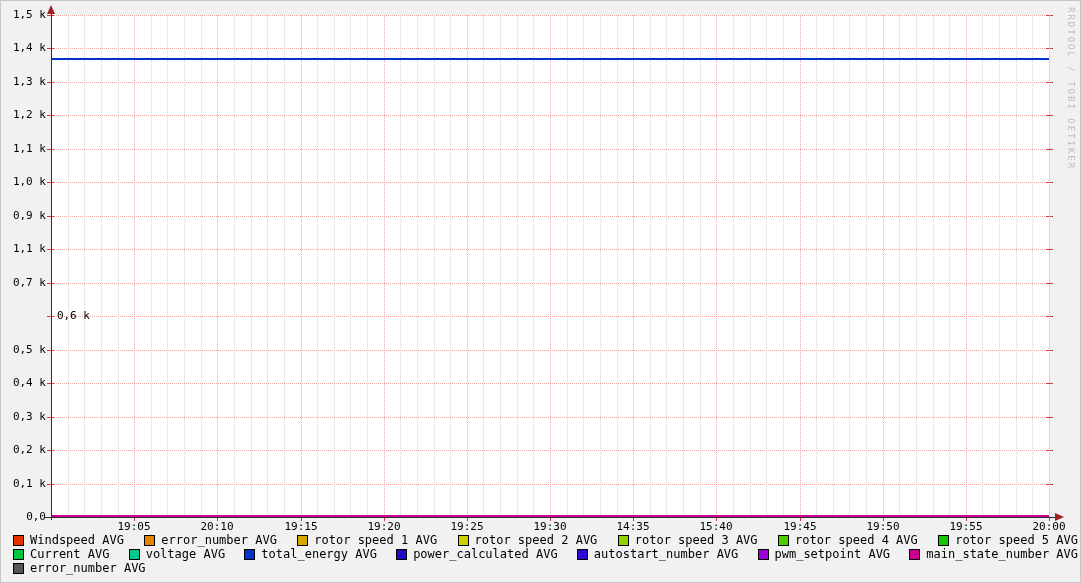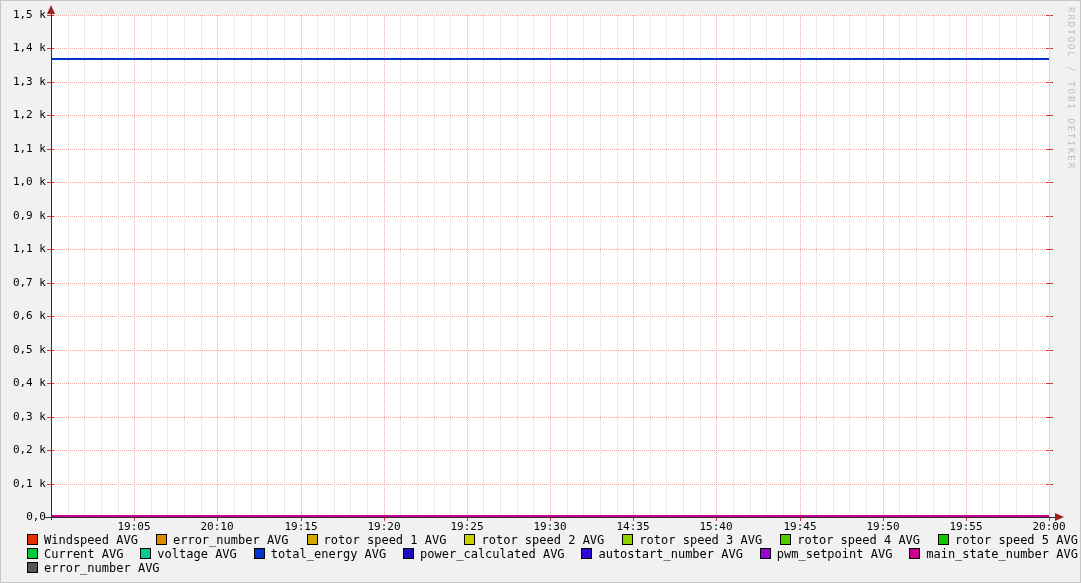--- a/index.html
+++ b/index.html
@@ -50,21 +50,21 @@
     white-space:pre;
   }
   .legend-row{
     position:absolute;left:12px;width:1065px;height:14px;
     display:flex;justify-content:space-between;align-items:center;
   }
   .legend-row.left-align{justify-content:flex-start;}
   #legend-row-1{top:532px;}
   #legend-row-2{top:546px;}
   #legend-row-3{top:560px;}
-  .legend-item{display:flex;gap:6px;font-size:12px;line-height:13px;white-space:pre;margin-left:14px;}
+  .legend-item{display:flex;align-items:center;gap:6px;font-size:12px;line-height:13px;white-space:pre;}
   .legend-swatch{width:9px;height:9px;border:1px solid #000;flex:0 0 auto;}
 </style>
 </head>
 <body>
 
 <div id="screen">
   <div id="plot-bg"></div>
   <div id="grid-layer">
       <div class="hgrid" style="left: 50px; top: 483px; width: 998px;"></div>
       <div class="redtick-h" style="left: 46px; top: 483px;"></div>
@@ -192,21 +192,21 @@
   <div class="axis-x"></div>
   <div class="arrow-up"></div>
   <div class="arrow-right"></div>
   <div id="label-layer">
       <div class="ylabel" style="top: 510px;">0,0</div>
       <div class="ylabel" style="top: 477px;">0,1 k</div>
       <div class="ylabel" style="top: 443px; text-align: right;">0,2 k</div>
       <div class="ylabel" style="top: 410px;">0,3 k</div>
       <div class="ylabel" style="top: 376px;">0,4 k</div>
       <div class="ylabel" style="top: 343px;">0,5 k</div>
-      <div class="ylabel" style="top: 309px;">0,6 k</div>
+      <div class="ylabel" style="top: 309px; margin-left: 44px;">0,6 k</div>
       <div class="ylabel" style="top: 276px;">0,7 k</div>
       <div class="ylabel" style="top: 242px;">1,1 k</div>
       <div class="ylabel" style="top: 209px;">0,9 k</div>
       <div class="ylabel" style="top: 175px;">1,0 k</div>
       <div class="ylabel" style="top: 142px;">1,1 k</div>
       <div class="ylabel" style="top: 108px;">1,2 k</div>
       <div class="ylabel" style="top: 75px;">1,3 k</div>
       <div class="ylabel" style="top: 41px;">1,4 k</div>
       <div class="ylabel" style="top: 8px;">1,5 k</div>
       <div class="xlabel" style="left: 110px;">19:05</div>

